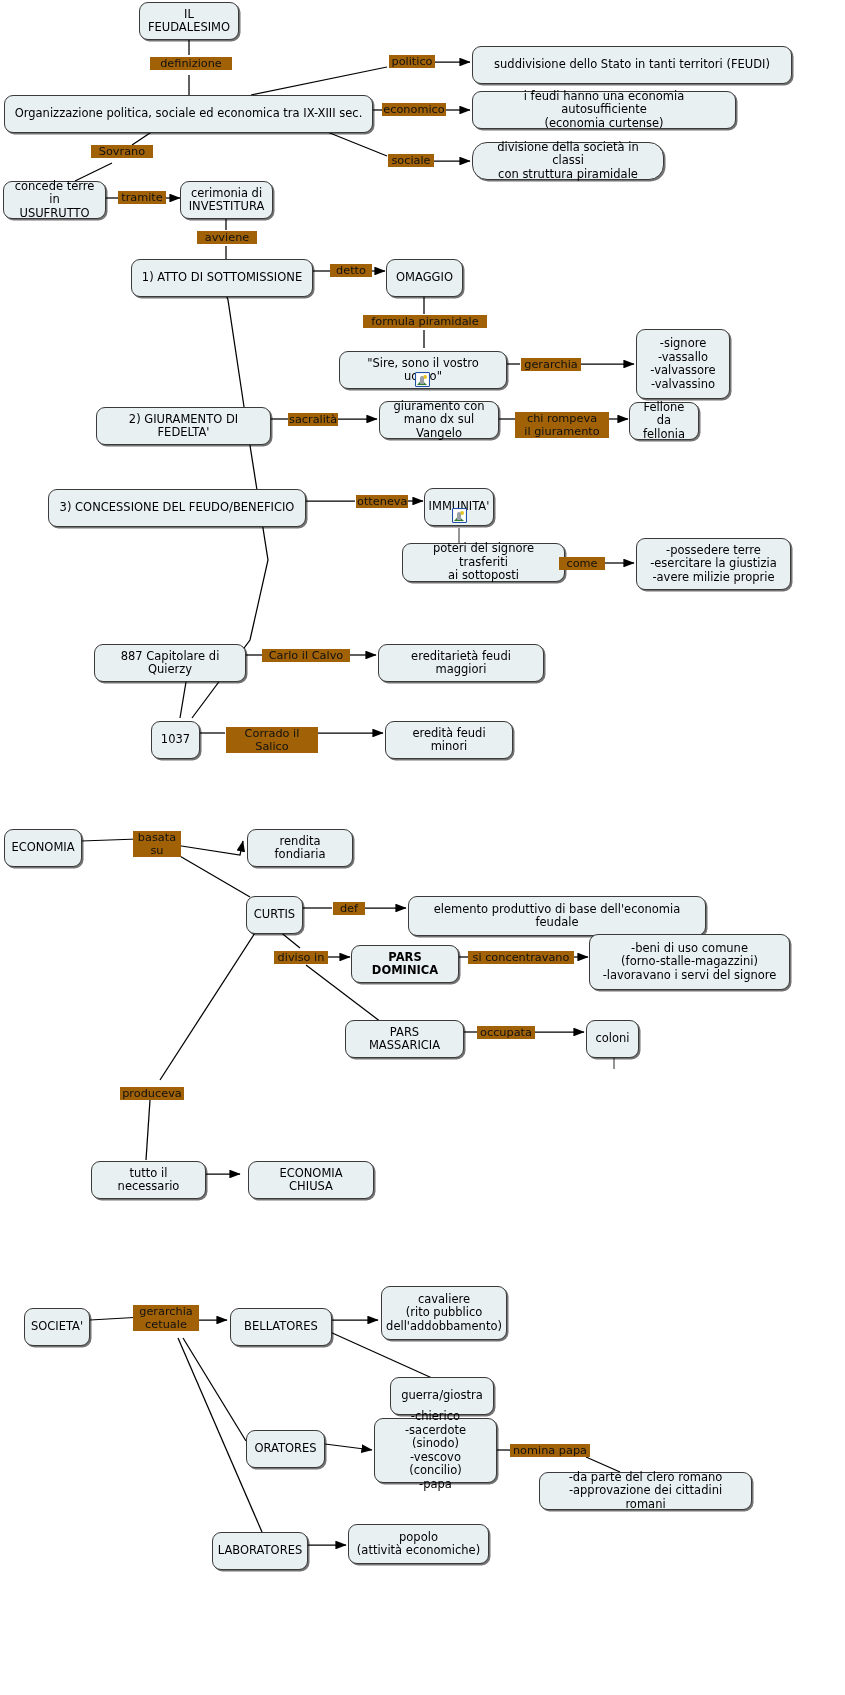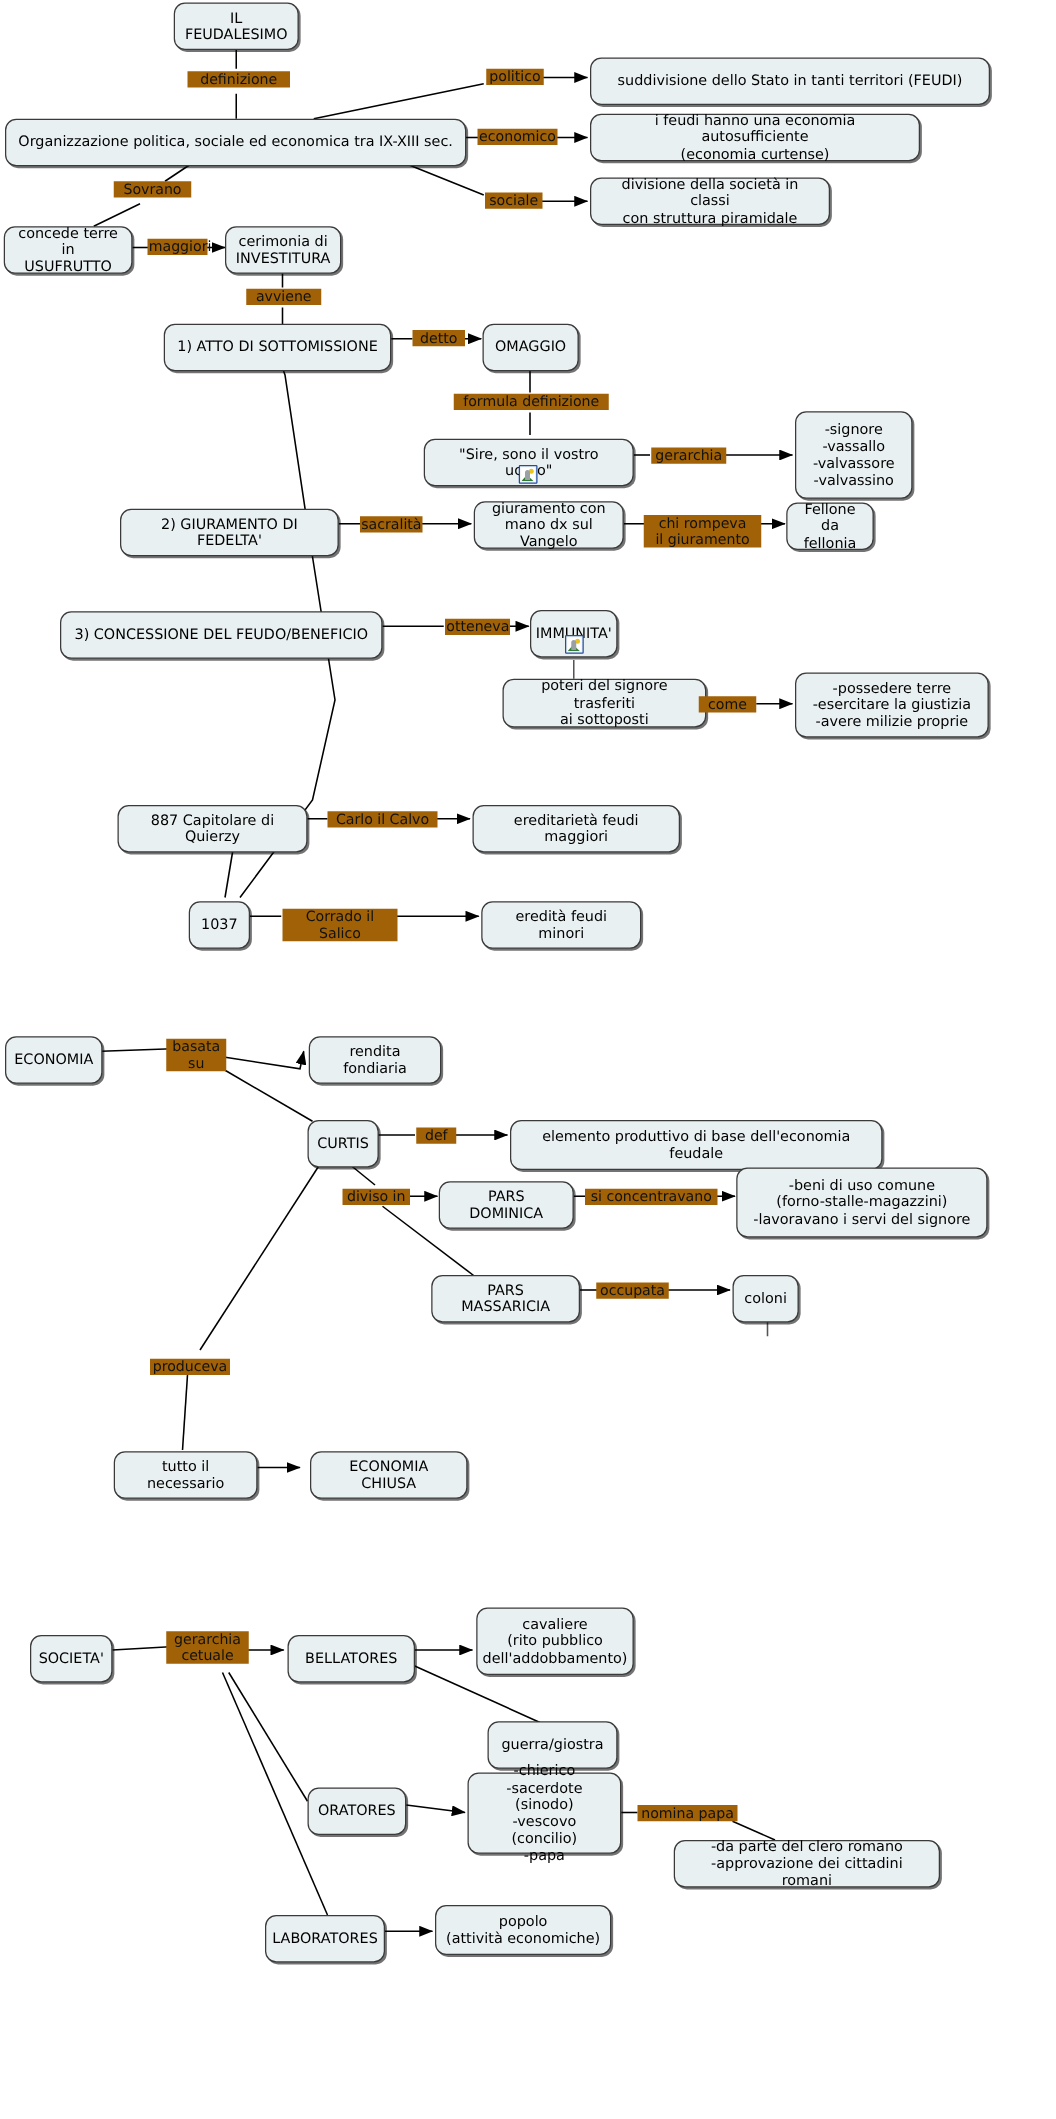--- a/index.html
+++ b/index.html
@@ -194,38 +194,38 @@
   <div class="node" style="left:4px; top:95px; width:369px; height:27px; font-size:11.5px;">Organizzazione politica, sociale ed economica tra IX-XIII sec.</div>
 
   <div class="label" style="left:389px; top:55px; width:44px;">politico</div>
   <div class="node" style="left:472px; top:46px; width:320px; height:28px;">suddivisione dello Stato in tanti territori (FEUDI)</div>
 
   <div class="label" style="left:382px; top:103px; width:62px;">economico</div>
   <div class="node" style="left:472px; top:91px; width:264px; height:38px;">i feudi hanno una economia autosufficiente
 (economia curtense)</div>
 
   <div class="label" style="left:388px; top:154px; width:44px;">sociale</div>
-  <div class="node" style="left:472px; top:142px; width:192px; height:38px;">divisione della società in classi
+  <div class="node" style="left:472px; top:142px; width:192px; height:38px;border-radius:15px;">divisione della società in classi
 con struttura piramidale</div>
 
   <div class="label" style="left:91px; top:145px; width:60px;">Sovrano</div>
 
   <div class="node" style="left:3px; top:181px; width:103px; height:36px;">concede terre in
 USUFRUTTO</div>
-  <div class="label" style="left:118px; top:191px; width:46px;">maggiori</div>
+  <div class="label" style="left:118px; top:191px; width:46px;">tramite</div>
   <div class="node" style="left:180px; top:181px; width:93px; height:36px;">cerimonia di
 INVESTITURA</div>
 
   <div class="label" style="left:197px; top:231px; width:58px;">avviene</div>
 
   <div class="node" style="left:131px; top:259px; width:182px; height:24px;">1) ATTO DI SOTTOMISSIONE</div>
   <div class="label" style="left:330px; top:264px; width:40px;">detto</div>
   <div class="node" style="left:386px; top:259px; width:77px; height:24px;">OMAGGIO</div>
 
-  <div class="label" style="left:363px; top:315px; width:122px;">formula definizione</div>
+  <div class="label" style="left:363px; top:315px; width:122px;">formula piramidale</div>
 
   <div class="node" style="left:339px; top:351px; width:168px; height:26px;">"Sire, sono il vostro uomo"</div>
   <div class="picicon" style="left:415px; top:372px;">
     <i class="sky"></i>
       <i class="hill"></i>
       <i class="sun"></i>
       <i class="fig"></i>
   </div>
 
   <div class="label" style="left:521px; top:358px; width:58px;">gerarchia</div>
@@ -271,21 +271,21 @@
   <div class="node" style="left:4px; top:829px; width:78px; height:24px;">ECONOMIA</div>
   <div class="label" style="left:133px; top:831px; width:46px;">basata
 su</div>
   <div class="node" style="left:247px; top:829px; width:106px; height:24px;">rendita fondiaria</div>
 
   <div class="node" style="left:246px; top:896px; width:57px; height:25px;">CURTIS</div>
   <div class="label" style="left:333px; top:902px; width:30px;">def</div>
   <div class="node" style="left:408px; top:896px; width:298px; height:40px;">elemento produttivo di base dell'economia feudale</div>
 
   <div class="label" style="left:274px; top:951px; width:52px;">diviso in</div>
-  <div class="node" style="left:351px; top:945px; width:108px; height:25px;">PARS DOMINICA</div>
+  <div class="node" style="left:351px; top:945px; width:108px; height:25px;font-weight:bold;">PARS DOMINICA</div>
   <div class="label" style="left:468px; top:951px; width:104px;">si concentravano</div>
   <div class="node" style="left:589px; top:934px; width:201px; height:56px;">-beni di uso comune
 (forno-stalle-magazzini)
 -lavoravano i servi del signore</div>
 
   <div class="node" style="left:345px; top:1020px; width:119px; height:25px;">PARS MASSARICIA</div>
   <div class="label" style="left:477px; top:1026px; width:56px;">occupata</div>
   <div class="node" style="left:586px; top:1020px; width:53px; height:24px;">coloni</div>
 
 

